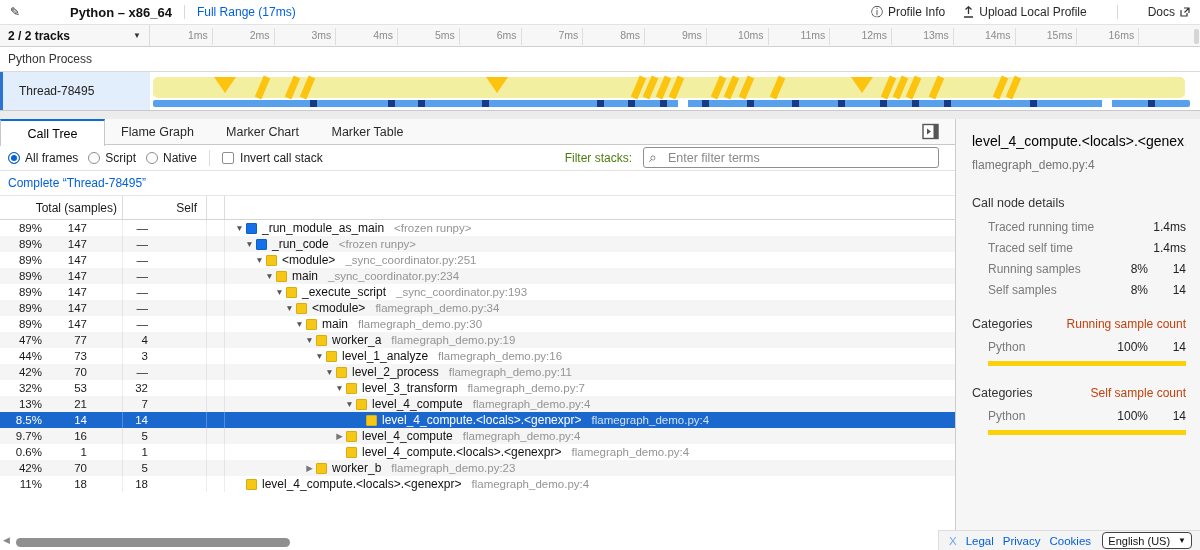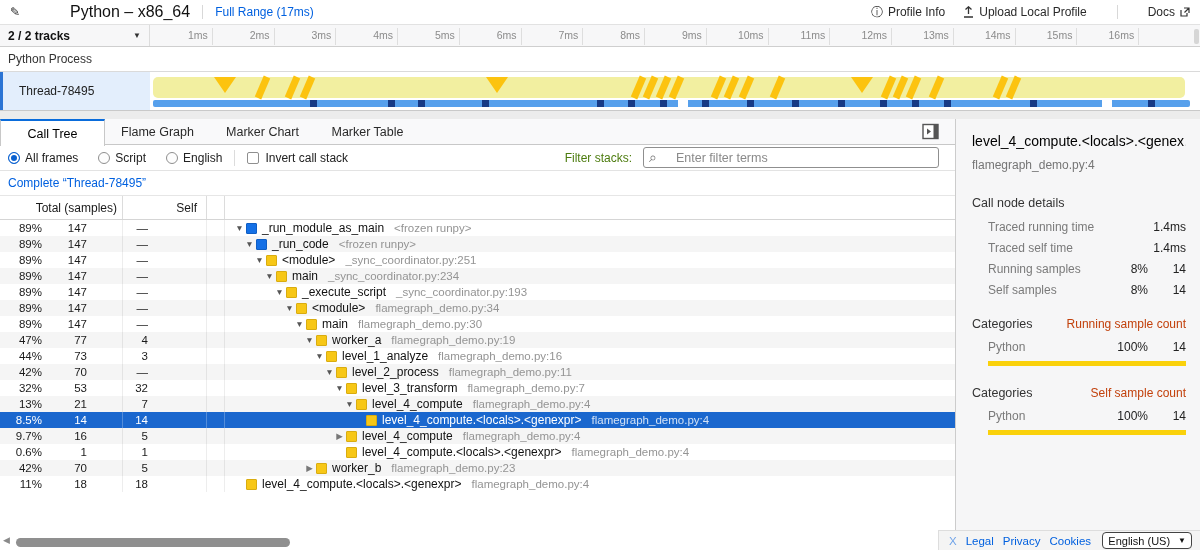--- a/index.html
+++ b/index.html
@@ -2,21 +2,21 @@
 <html><head>
 <meta charset="utf-8">
 <style>
   * { margin:0; padding:0; box-sizing:border-box; }
   html,body { width:1200px; height:550px; }
   body { position:relative; font-family:"Liberation Sans", sans-serif; background:#fff; overflow:hidden; color:#1a1a1a; }
 
   
   .top-header { position:absolute; top:0; left:0; width:1200px; height:25px; border-bottom:1px solid #e2e2e2; display:flex; align-items:center; padding:0 10px; background:#fff; }
   .pencil { font-size:12px; margin-right:6px; color:#222; }
-  .app-title { font-size:16px; font-weight:normal; color:#111;padding-left:44px; }
+  .app-title { font-size:13px; font-weight:bold; color:#111;padding-left:44px; }
   .hdr-vsep { width:1px; height:14px; background:#d8d8d8; margin:0 12px; }
   .range-link { font-size:12px; color:#0060df; cursor:pointer; }
   .hdr-right { margin-left:auto; display:flex; align-items:center; gap:18px; }
   .hdr-item { display:flex; align-items:center; gap:5px; font-size:12px; color:#2a2a2a; cursor:pointer; }
   .info-glyph { font-size:12px; color:#333; }
 
   
   .ruler { position:absolute; top:25px; left:0; width:1200px; height:22px; background:#f7f7f8; border-bottom:1px solid #cfcfcf; }
   .ruler-left { position:absolute; left:0; top:0; width:150px; height:100%; border-right:1px solid #dcdcdc; display:flex; align-items:center; padding:0 8px; cursor:pointer; }
   .tracks-label { font-size:12px; font-weight:600; color:#111; }
@@ -39,31 +39,31 @@
   .sidebar { position:absolute; top:119px; left:955px; width:245px; height:431px; background:#f6f6f7; border-left:1px solid #cccccc; padding:14px 14px 0 16px; overflow:hidden; }
 
   
   .tabbar { position:relative; height:26px; display:flex; border-bottom:1px solid #c8c8c8; background:#f9f9fa; }
   .tab { width:105px; height:26px; display:flex; align-items:center; justify-content:center; font-size:12.5px; color:#2a2a2a; cursor:pointer; }
   .tab.active { background:#fff; border-top:2px solid #0a6cdb; border-left:1px solid #c8c8c8; border-right:1px solid #c8c8c8; margin-bottom:-1px; height:27px; font-weight:400; color:#000; }
   .sidebar-toggle { position:absolute; right:16px; top:4px; width:17px; height:17px; cursor:pointer; }
 
   
   .toolbar { height:26px; display:flex; align-items:center; padding:0 8px; border-bottom:1px solid #e3e3e3; background:#fff; }
-  .radio-group { display:flex; align-items:center; gap:20px; }
+  .radio-group { display:flex; align-items:center; gap:10px; }
   .radio-item { display:flex; align-items:center; gap:5px; font-size:12px; color:#222; cursor:pointer; }
   .radio { width:12px; height:12px; border-radius:50%; border:1px solid #8f8f8f; background:#fdfdfd; flex:none; }
   .radio.checked { border:1px solid #0a61d0; background:#0a61d0; box-shadow:inset 0 0 0 2px #fff; }
   .vsep { width:1px; height:16px; background:#dcdcdc; margin:0 12px; }
   .checkbox { width:12px; height:12px; border:1px solid #8f8f8f; background:#fff; border-radius:2px; margin-right:6px; flex:none; }
   .invert-item { display:flex; align-items:center; font-size:12px; color:#222; cursor:pointer; }
   .filter-wrap { margin-left:auto; display:flex; align-items:center; margin-right:8px; }
   .filter-label { font-size:12px; color:#4d7c0f; margin-right:11px; }
   .search-box { position:relative; }
-  .search-box input { width:296px; height:21px; border:1px solid #8f8f8f; border-radius:3px; padding:0 6px 0 32px; font-size:12.5px; font-family:"Liberation Sans",sans-serif; color:#222; outline:none; background:#fff; }
+  .search-box input { width:296px; height:21px; border:1px solid #8f8f8f; border-radius:3px; padding:0 6px 0 24px; font-size:12.5px; font-family:"Liberation Sans",sans-serif; color:#222; outline:none; background:#fff; }
   .search-box input::placeholder { color:#8a8a8a; }
   .mag-icon { position:absolute; left:6px; top:2px; font-size:14px; color:#777; }
 
   
   .crumb-row { height:25px; display:flex; align-items:center; padding:0 8px; border-bottom:1px solid #e6e6e6; background:#fff; }
   .crumb { font-size:12px; color:#0060df; cursor:pointer; }
 
   
   .thead { height:24px; display:flex; align-items:center; border-bottom:1px solid #d5d5d5; font-size:12px; color:#1a1a1a; background:#fff; }
   .th-total { width:123px; text-align:right; padding-right:5px; border-right:1px solid #dcdcdc; height:100%; display:flex; align-items:center; justify-content:flex-end; cursor:pointer; }
@@ -260,21 +260,21 @@
         <label class="radio-item">
           <span class="radio checked"></span>
           <span>All frames</span>
         </label>
         <label class="radio-item">
           <span class="radio"></span>
           <span>Script</span>
         </label>
         <label class="radio-item">
           <span class="radio"></span>
-          <span>English</span>
+          <span>Native</span>
         </label>
       </div>
     <div class="vsep"></div>
     <label class="invert-item">
       <span class="checkbox"></span>
       <span>Invert call stack</span>
     </label>
     <div class="filter-wrap">
       <span class="filter-label">Filter stacks:</span>
       <span class="search-box">

